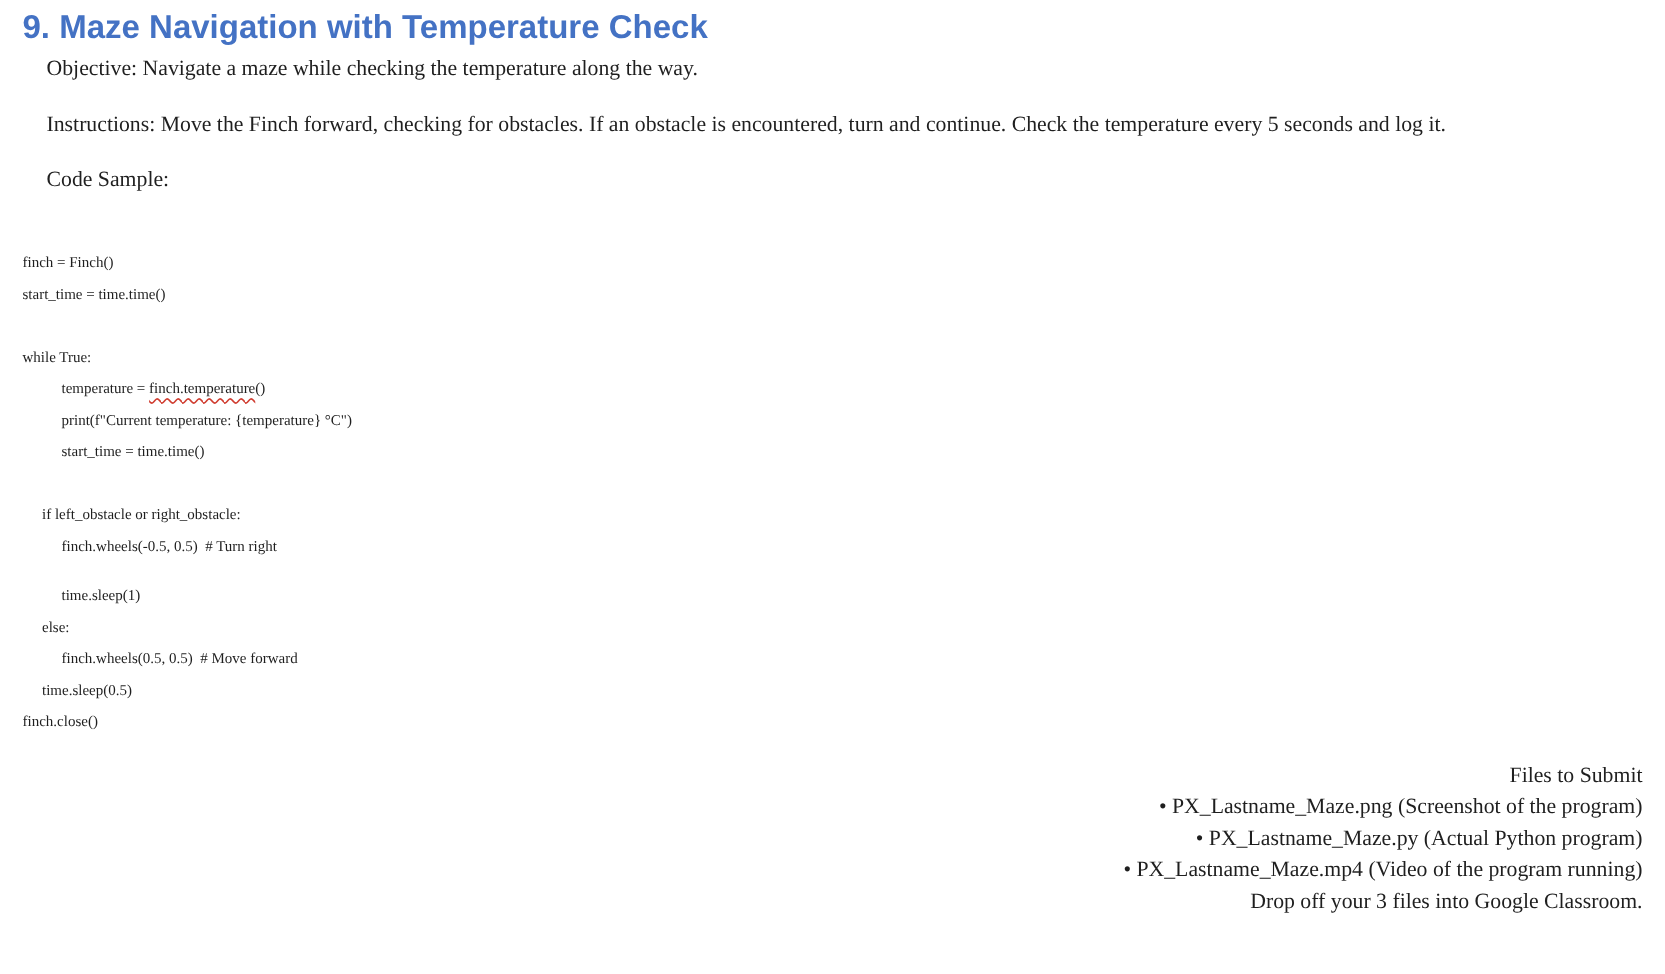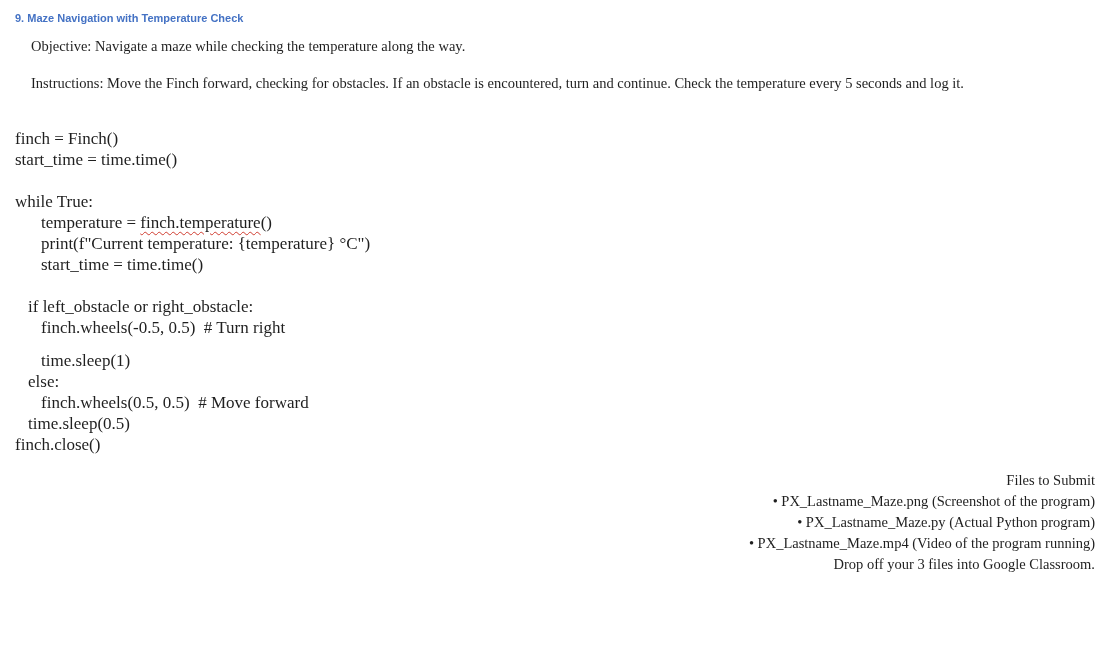--- a/index.html
+++ b/index.html
@@ -15,35 +15,35 @@
     color: #1f1f1f;
     -webkit-font-smoothing: antialiased;
   }
   .doc {
     padding: 7px 15px 0 15px;
   }
   .heading {
     margin: 0;
     font-family: "Liberation Sans", "DejaVu Sans", sans-serif;
     font-weight: 700;
-    font-size: 11px;
+    font-size: 22px;
     line-height: 22px;
     color: var(--heading-color, #4472C4);
   }
   p {
     margin: 16px;
     font-size: 14.5px;
     line-height: 21px;
   }
   .objective { margin-top: 7px; }
   .instructions { margin-top: 13px; }
   .code-label { margin-top: 15px; }
   .code-block { margin-top: 34px; }
   .code-line {
-    font-size: 17px;
+    font-size: 10px;
     line-height: 21px;
     white-space: pre;
   }
   .squiggle {
     text-decoration-line: underline;
     text-decoration-style: wavy;
     text-decoration-color: var(--squiggle-color, #d03c30);
     text-decoration-thickness: 1px;
     text-underline-offset: 3px;
   }
@@ -53,20 +53,21 @@
 </head>
 <body style="background: rgb(255, 255, 255); color: rgb(31, 31, 31);">
 
 <div class="doc">
   <h1 class="heading">9. Maze Navigation with Temperature Check</h1>
 
   <p class="objective">Objective: Navigate a maze while checking the temperature along the way.</p>
 
   <p class="instructions">Instructions: Move the Finch forward, checking for obstacles. If an obstacle is encountered, turn and continue. Check the temperature every 5 seconds and log it.</p>
 
+  <p class="code-label">Code Sample:</p>
 
   <div class="code-block" id="code-block">
       <div class="code-line" style="padding-left: 0px;"><span>finch = Finch()</span></div>
       <div class="code-line" style="padding-left: 0px;"><span>start_time = time.time()</span></div>
       <div class="code-line">&nbsp;</div>
       <div class="code-line" style="padding-left: 0px;"><span>while True:</span></div>
       <div class="code-line" style="padding-left: 26px;"><span>temperature = </span><span class="squiggle">finch.temperature</span><span>()</span></div>
       <div class="code-line" style="padding-left: 26px;"><span>print(f"Current temperature: {temperature} °C")</span></div>
       <div class="code-line" style="padding-left: 26px;"><span>start_time = time.time()</span></div>
       <div class="code-line">&nbsp;</div>

